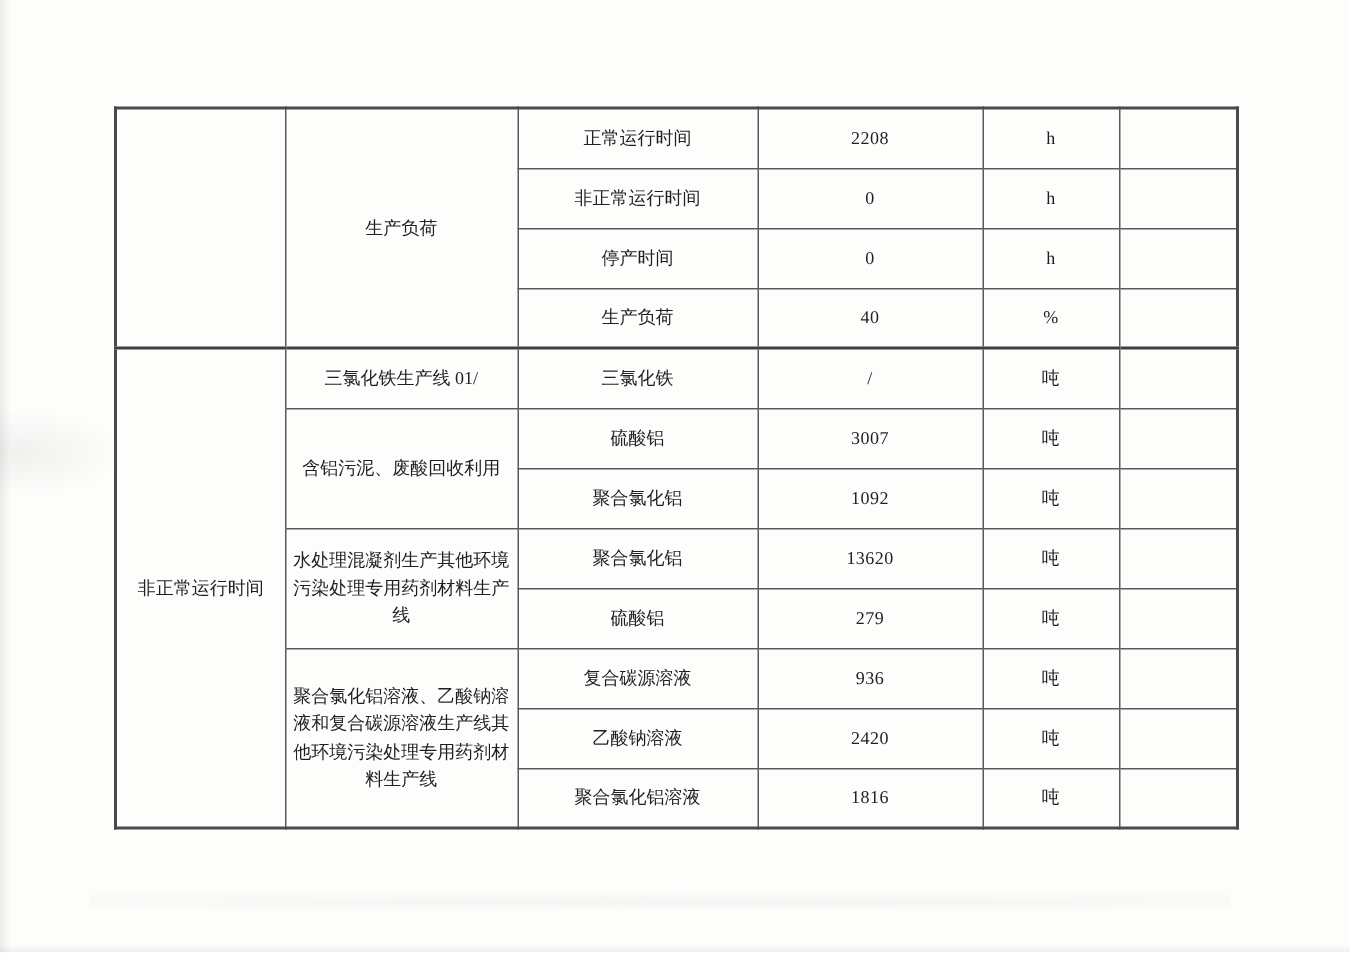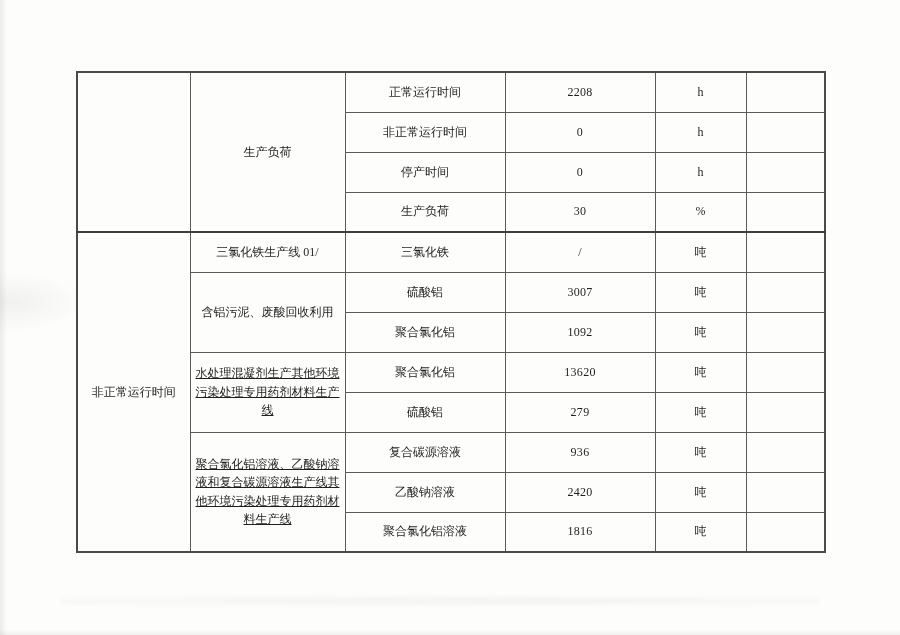--- a/index.html
+++ b/index.html
@@ -57,21 +57,20 @@
     line-height: 1.55;
     overflow: hidden;
   }
   tr.section-start td {
     border-top: 2px solid #3e3e3e;
     text-align: center;
   }
   td.longtext {
     font-size: 12.3px;
     padding: 2px 2px;
-    text-decoration: underline;
   }
   td.num {
     font-size: 13.5px;
     letter-spacing: 0.3px;
   }
 </style>
 </head>
 <body>
 
 <div class="page">
@@ -106,21 +105,21 @@
         <td></td>
       </tr>
       <tr>
         <td>停产时间</td>
         <td class="num">0</td>
         <td>h</td>
         <td></td>
       </tr>
       <tr>
         <td>生产负荷</td>
-        <td class="num">30</td>
+        <td class="num">40</td>
         <td>%</td>
         <td></td>
       </tr>
 
       <tr class="section-start">
         <td rowspan="8">非正常运行时间</td>
         <td>三氯化铁生产线 01/</td>
         <td>三氯化铁</td>
         <td class="num">/</td>
         <td>吨</td>

